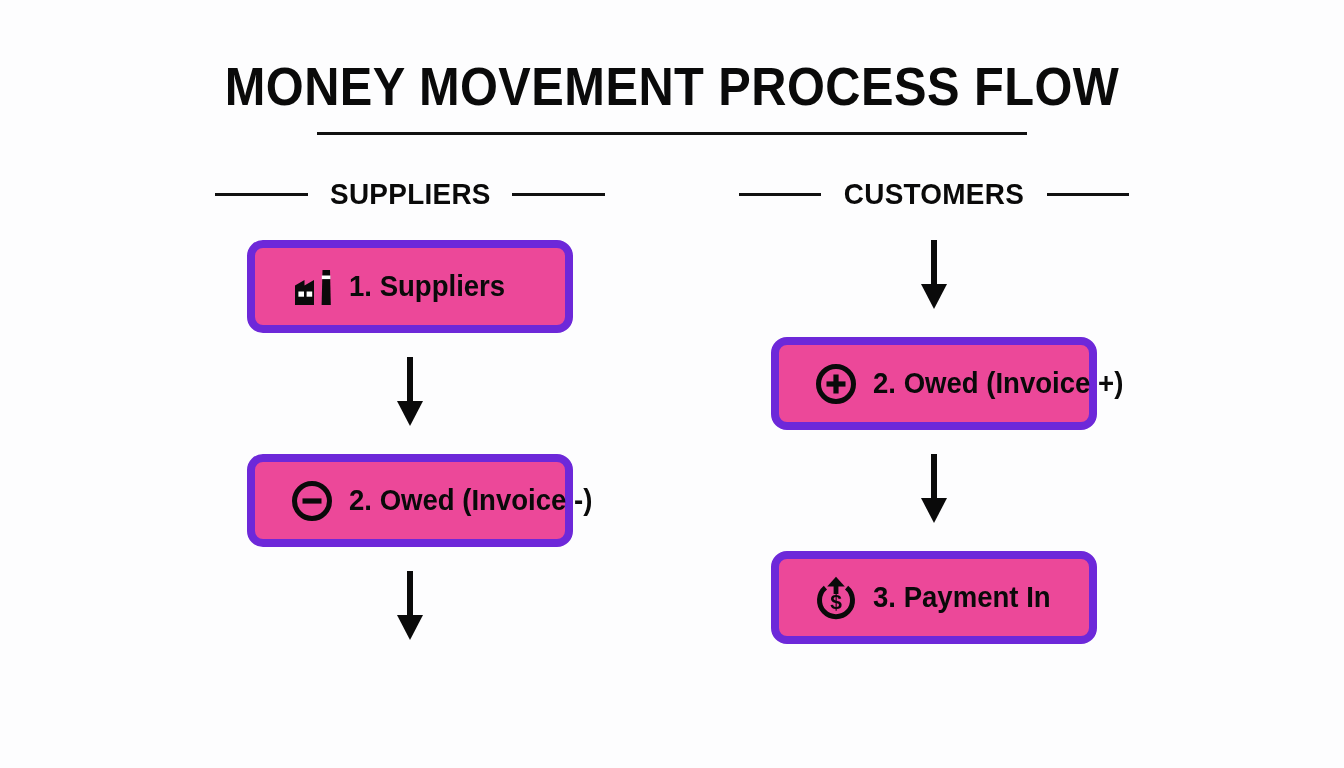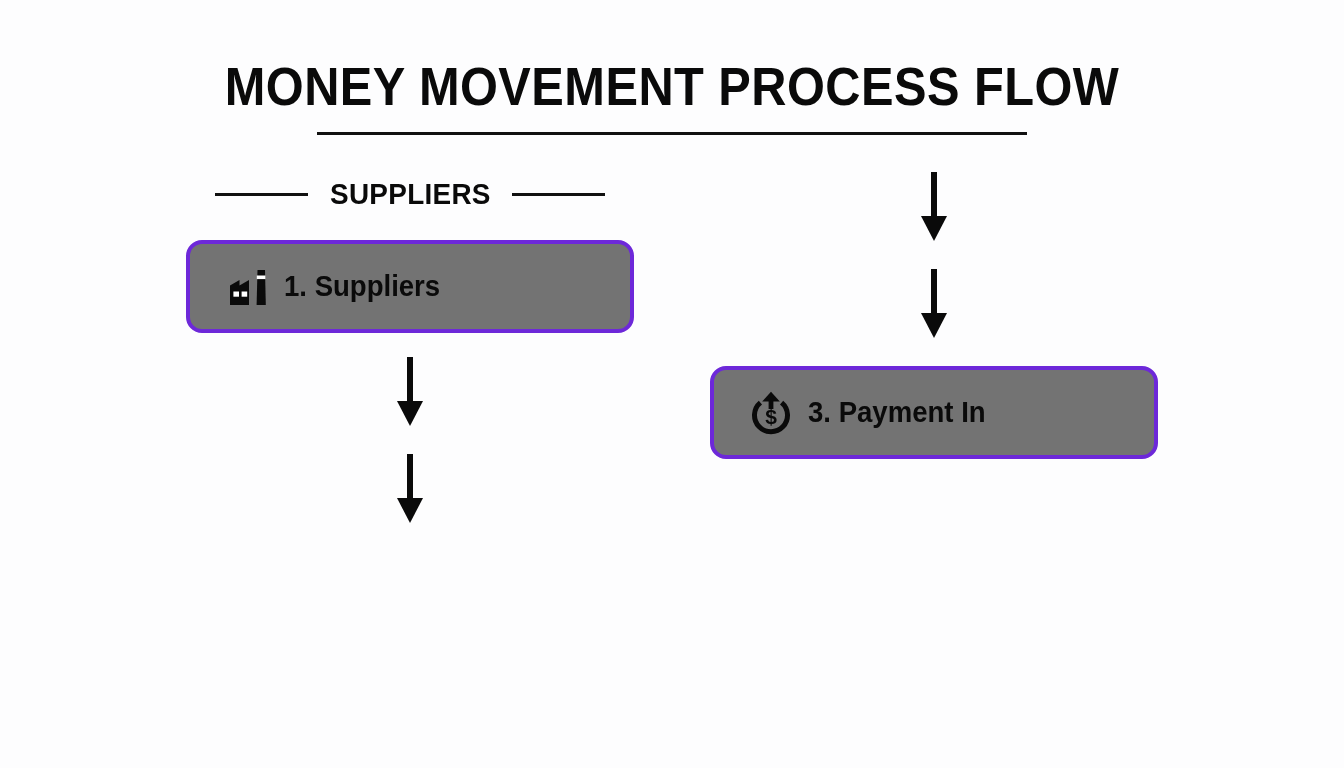--- a/index.html
+++ b/index.html
@@ -85,26 +85,26 @@
     font-size: 30px;
     font-weight: 700;
     letter-spacing: 0.3px;
     white-space: nowrap;
     transform: scaleX(0.93);
     color: #0a0a0a;
   }
 
   
   .node {
-    width: 448px;
+    width: 326px;
     height: 93px;
     box-sizing: border-box;
-    border: 4px solid #6d28d9;
+    border: 8px solid #6d28d9;
     border-radius: 16px;
-    background: #737373;
+    background: #ec4899;
     display: flex;
     align-items: center;
     padding-left: 34px;
     gap: 14px;
   }
   .node-label {
     font-family: "Liberation Sans Narrow", "Liberation Sans", sans-serif;
     font-size: 29px;
     font-weight: 700;
     white-space: nowrap;
@@ -167,42 +167,66 @@
         <span class="node-label">1. Suppliers</span>
       </div>
 
       <div class="connector">
         <svg width="30" height="73" viewBox="0 0 30 73" aria-hidden="true">
           <rect x="12" y="0" width="6" height="47" fill="#0a0a0a"></rect>
           <polygon points="2,44 28,44 15,69" fill="#0a0a0a"></polygon>
         </svg>
       </div>
 
+      <div class="node">
+        <span class="node-icon">
+          <svg width="46" height="46" viewBox="0 0 46 46" aria-hidden="true">
+            <circle cx="23" cy="23" r="17.5" fill="none" stroke="#0a0a0a" stroke-width="5"></circle>
+            <rect x="13.5" y="20.4" width="19" height="5.2" fill="#0a0a0a"></rect>
+          </svg>
+        </span>
+        <span class="node-label">2. Owed (Invoice -)</span>
+      </div>
 
       <div class="connector">
         <svg width="30" height="73" viewBox="0 0 30 73" aria-hidden="true">
           <rect x="12" y="0" width="6" height="47" fill="#0a0a0a"></rect>
           <polygon points="2,44 28,44 15,69" fill="#0a0a0a"></polygon>
         </svg>
       </div>
 
 
     </div>
 
     <div class="column">
 
-
-
-      <div class="connector">
-        <svg width="30" height="73" viewBox="0 0 30 73" aria-hidden="true">
-          <rect x="12" y="0" width="6" height="47" fill="#0a0a0a"></rect>
-          <polygon points="2,44 28,44 15,69" fill="#0a0a0a"></polygon>
-        </svg>
-      </div>
-
+      <div class="section-head">
+        <div class="section-line"></div>
+        <div class="section-title">CUSTOMERS</div>
+        <div class="section-line"></div>
+      </div>
+
+
+      <div class="connector">
+        <svg width="30" height="73" viewBox="0 0 30 73" aria-hidden="true">
+          <rect x="12" y="0" width="6" height="47" fill="#0a0a0a"></rect>
+          <polygon points="2,44 28,44 15,69" fill="#0a0a0a"></polygon>
+        </svg>
+      </div>
+
+      <div class="node">
+        <span class="node-icon">
+          <svg width="46" height="46" viewBox="0 0 46 46" aria-hidden="true">
+            <circle cx="23" cy="23" r="17.5" fill="none" stroke="#0a0a0a" stroke-width="5"></circle>
+            <rect x="13.5" y="20.4" width="19" height="5.2" fill="#0a0a0a"></rect>
+            <rect x="20.4" y="13.5" width="5.2" height="19" fill="#0a0a0a"></rect>
+          </svg>
+        </span>
+        <span class="node-label">2. Owed (Invoice +)</span>
+      </div>
 
       <div class="connector">
         <svg width="30" height="73" viewBox="0 0 30 73" aria-hidden="true">
           <rect x="12" y="0" width="6" height="47" fill="#0a0a0a"></rect>
           <polygon points="2,44 28,44 15,69" fill="#0a0a0a"></polygon>
         </svg>
       </div>
 
       <div class="node">
         <span class="node-icon">

